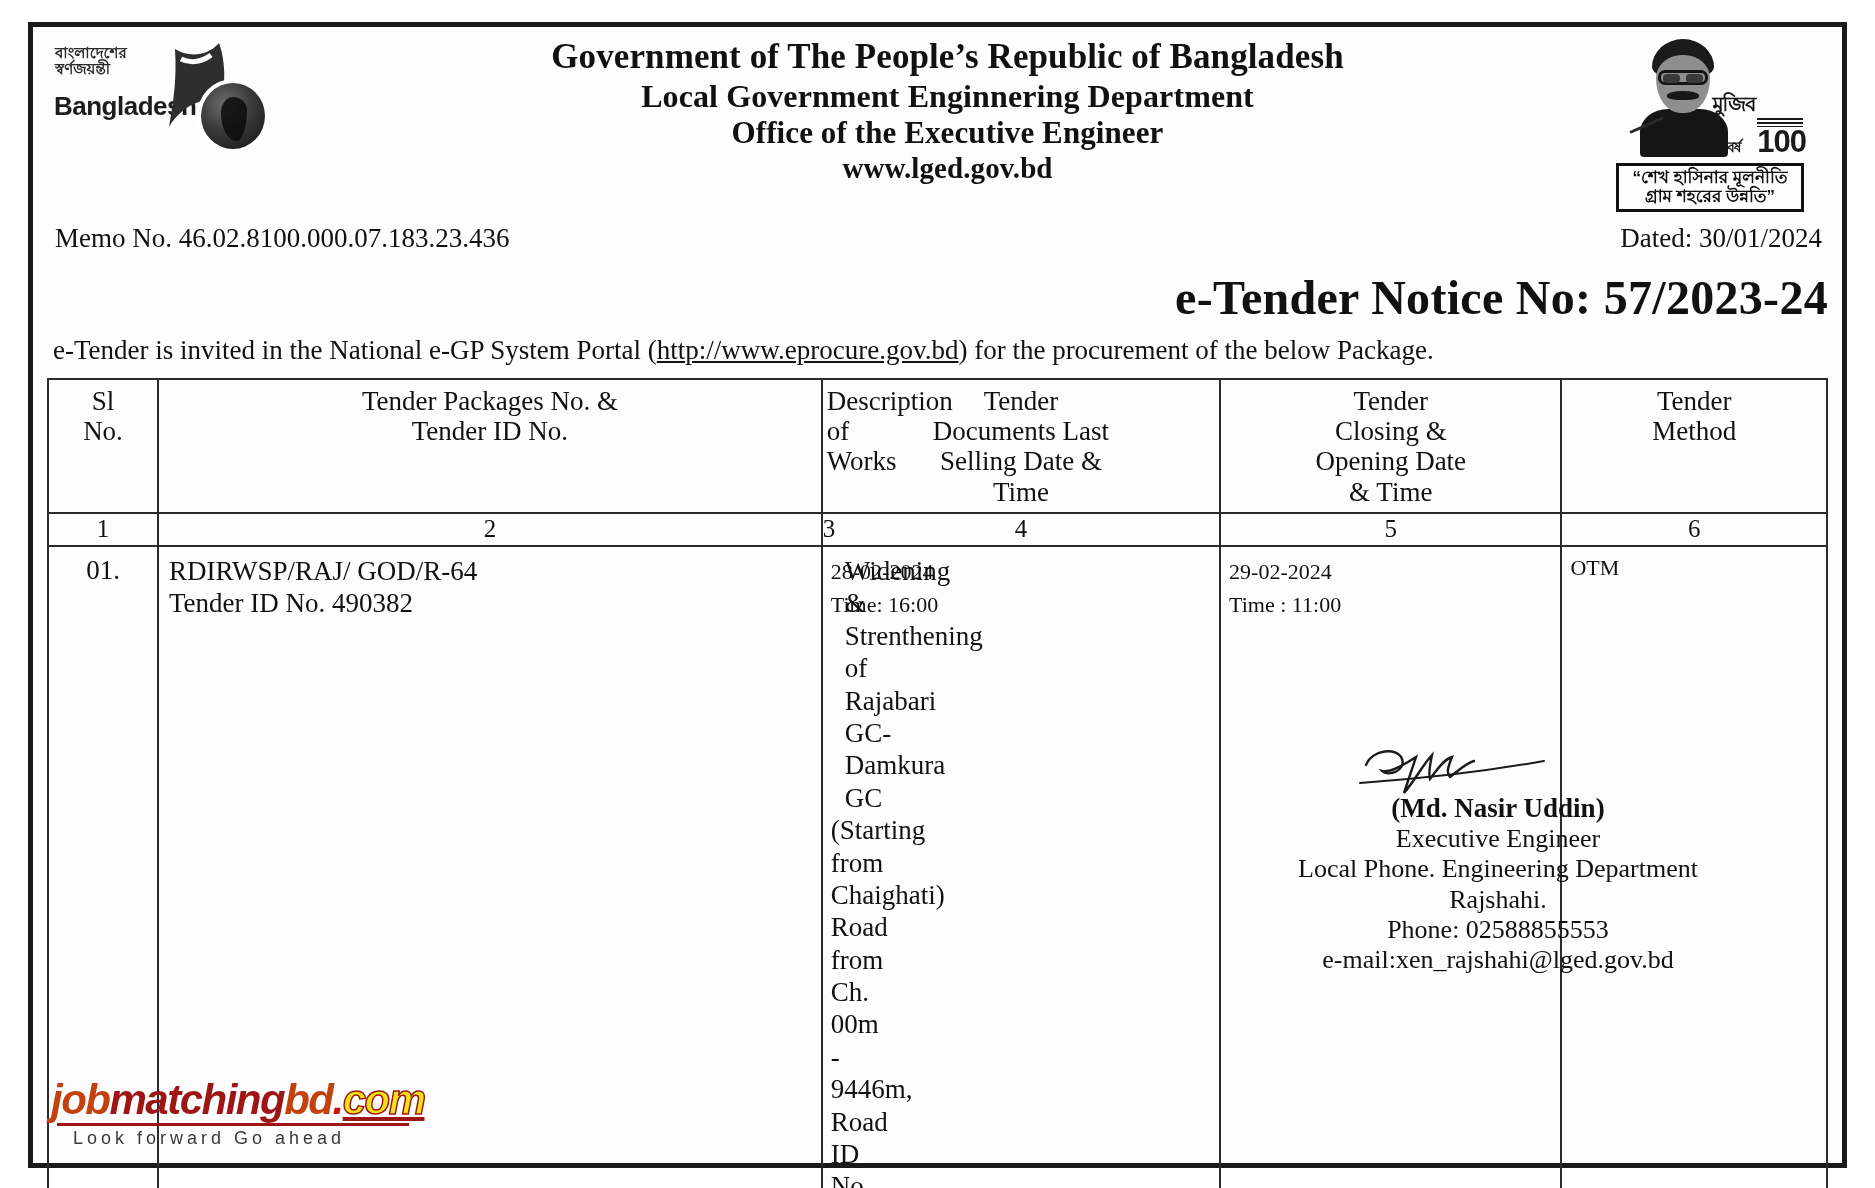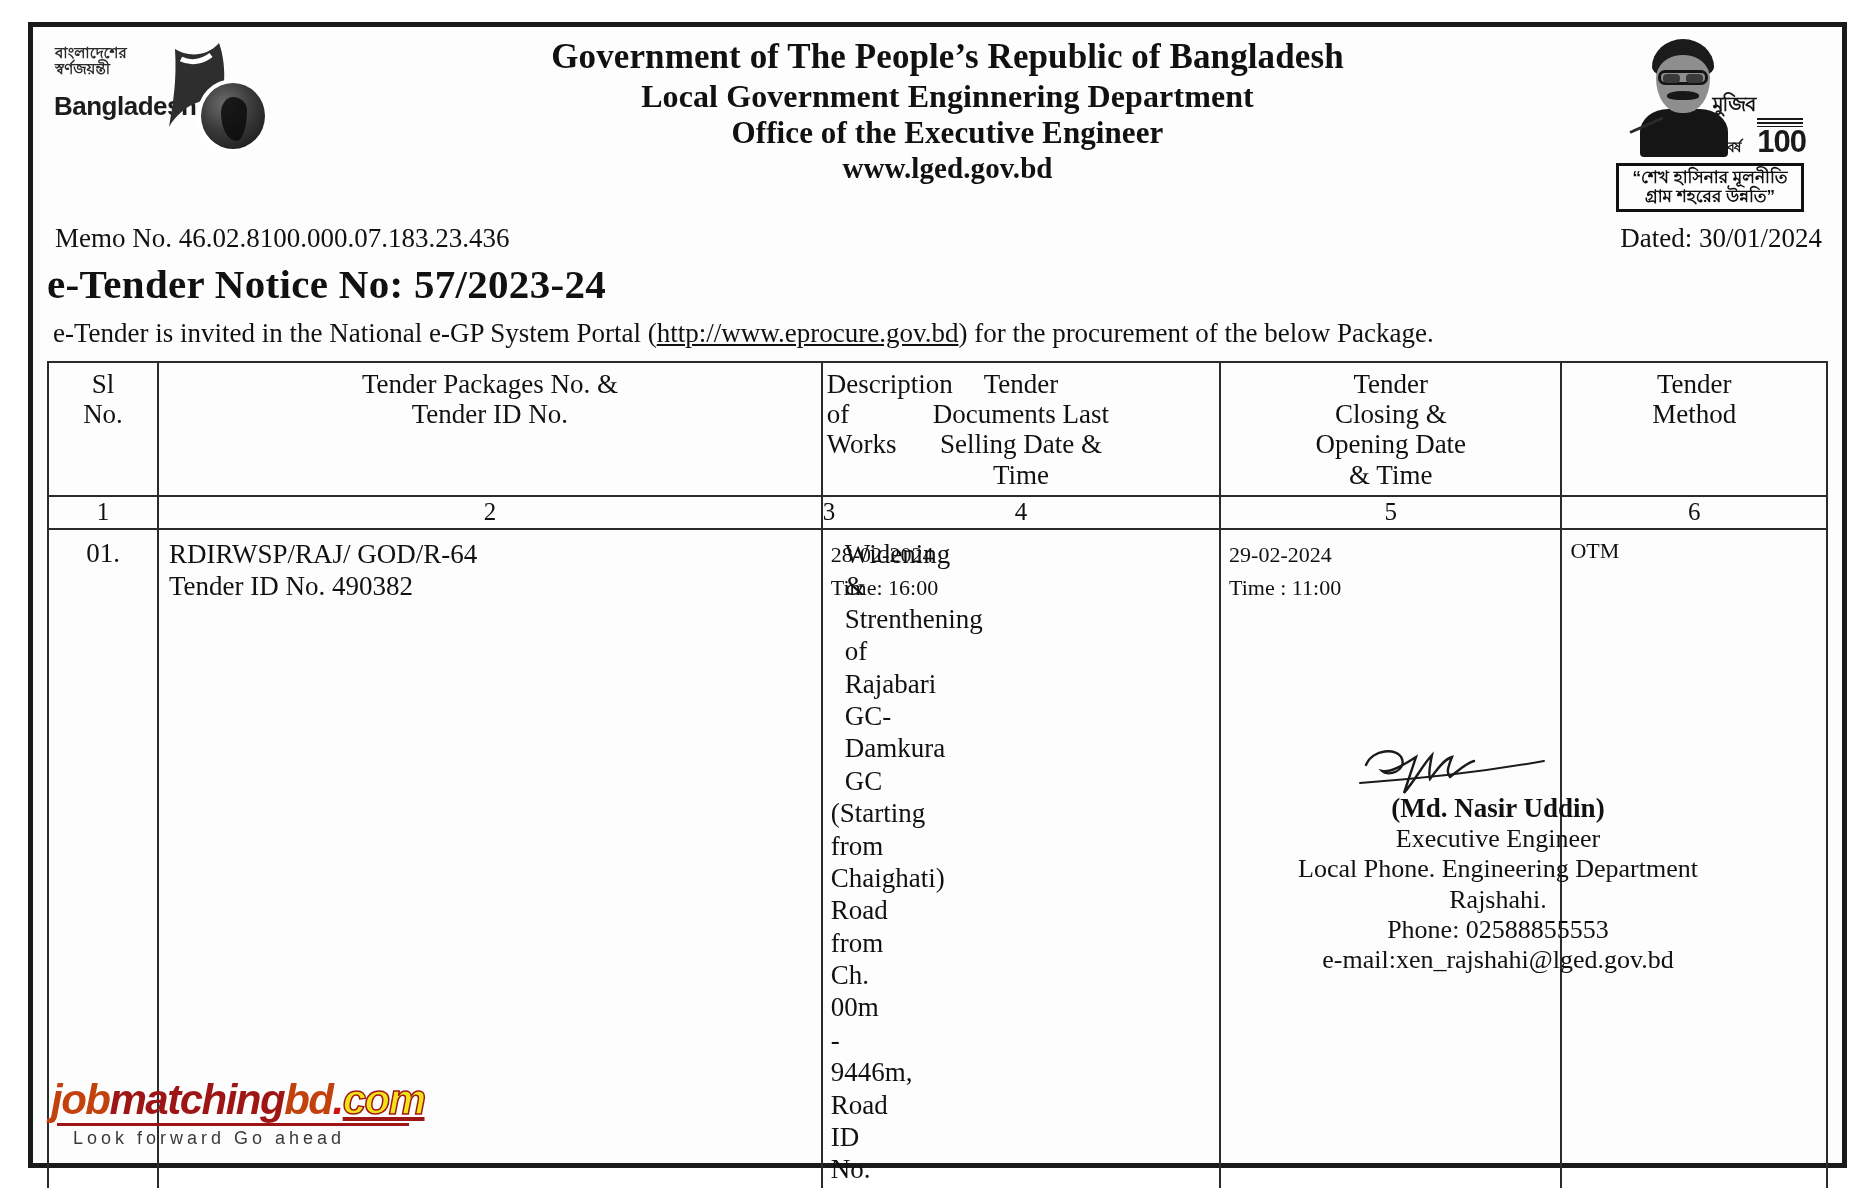--- a/index.html
+++ b/index.html
@@ -178,25 +178,25 @@
 
   
   .memo-row {
     display: flex; justify-content: space-between; align-items: baseline;
     font-size: 27px;
     padding: 4px 6px 0 8px;
   }
 
   
   .notice-title {
-    text-align: left;
-    font-size: 41px;
+    text-align: right;
+    font-size: 48px;
     font-weight: bold;
     letter-spacing: 0.3px;
-    margin-top: 6px;
+    margin-top: 16px;
   }
 
   
   .invite-line {
     font-size: 27px;
     padding: 10px 6px 0 6px;
     white-space: nowrap;
   }
   .invite-line a, .invite-line .lnk {
     color: #111; text-decoration: underline;

